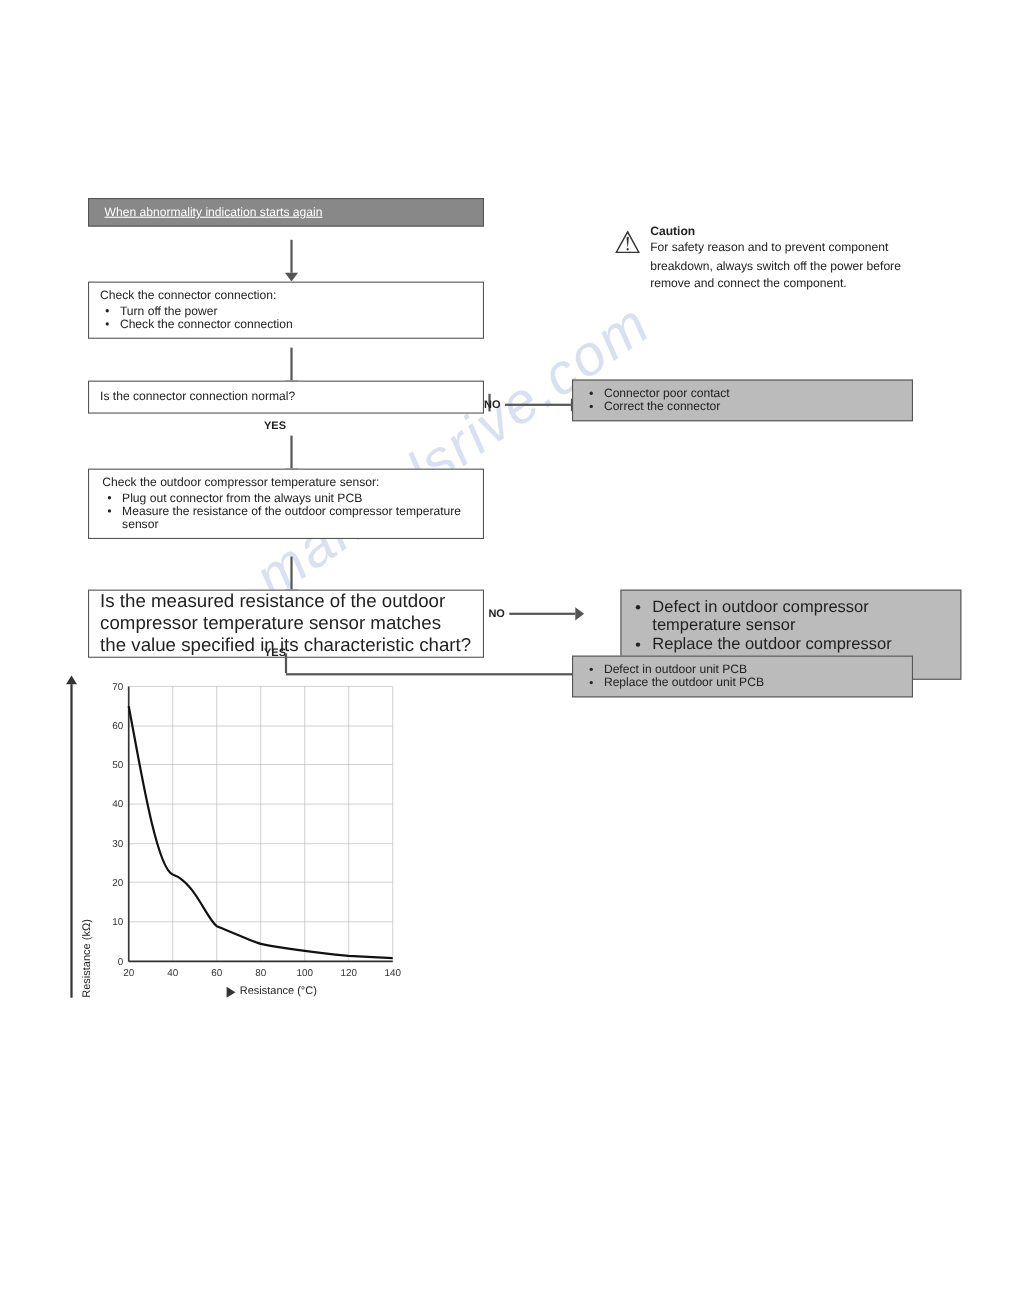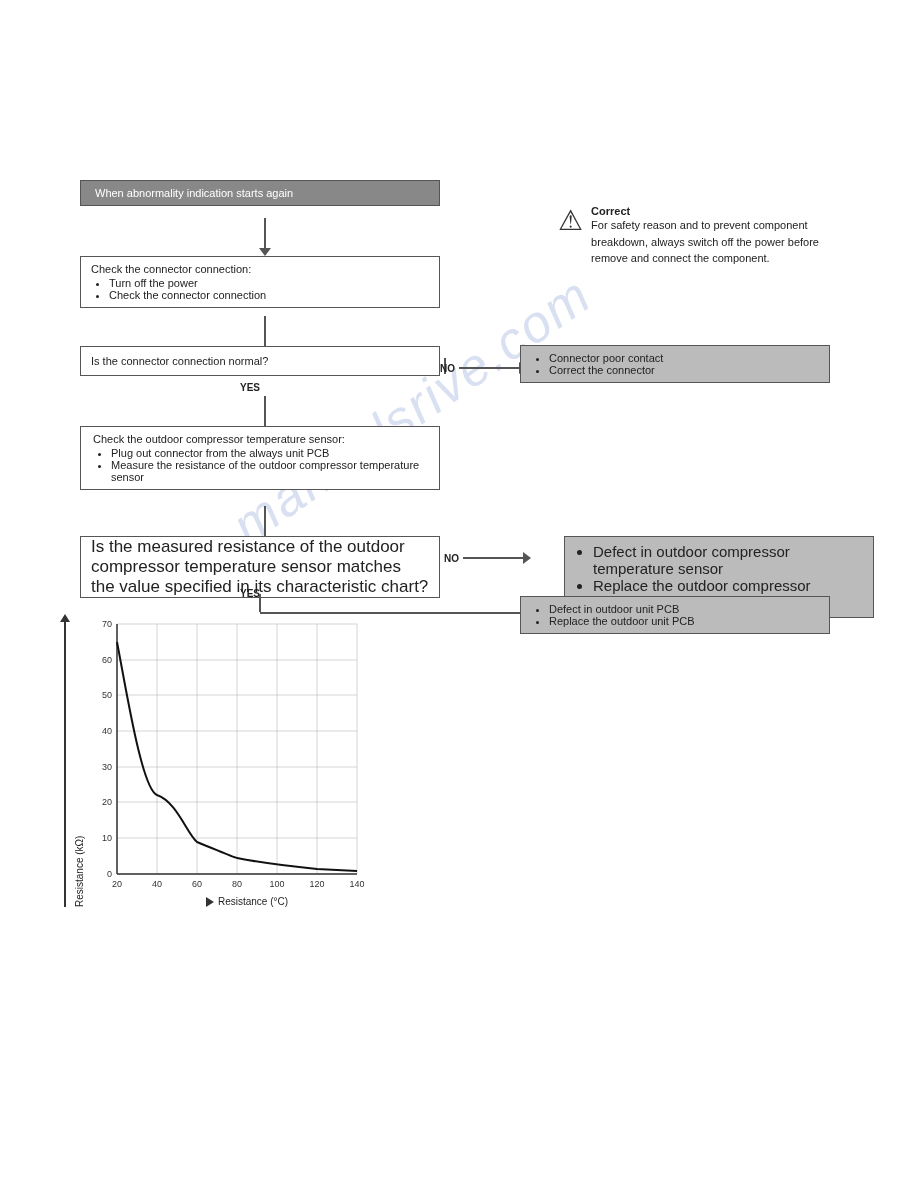--- a/index.html
+++ b/index.html
@@ -111,26 +111,26 @@
 </head>
 <body>
 
 <div class="page">
 
   <div class="watermark">manualsrive.com</div>
 
   <div class="caution-box" style="top:205px; right:60px; width:300px;">
     <div class="caution-icon">⚠</div>
     <div>
-      <strong>Correct</strong>
+      <strong>Caution</strong>
       <span style="font-size:11px; line-height:1.5; display:block;">For safety reason and to prevent component breakdown, always switch off the power before remove and connect the component.</span>
     </div>
   </div>
 
-  <div class="flow-box-dark" style="top:180px; left:80px; width:360px; padding:6px 14px; font-size:11px; color:#fff;">
+  <div class="flow-box-dark" style="top:180px; left:80px; width:360px; padding:6px 14px; font-size:11px; color:#fff;text-decoration:underline;">
     <span>When abnormality indication starts again</span>
   </div>
 
   <div style="position:absolute; top:218px; left:259px; display:flex; flex-direction:column; align-items:center;">
     <div style="width:2px; height:30px; background:#555;"></div>
     <div style="width:0;height:0;border-left:6px solid transparent;border-right:6px solid transparent;border-top:8px solid #555;"></div>
   </div>
 
   <div class="flow-box" style="top:256px; left:80px; width:360px; font-size:11px;">
     <div style="font-weight:normal;">Check the connector connection:</div>

